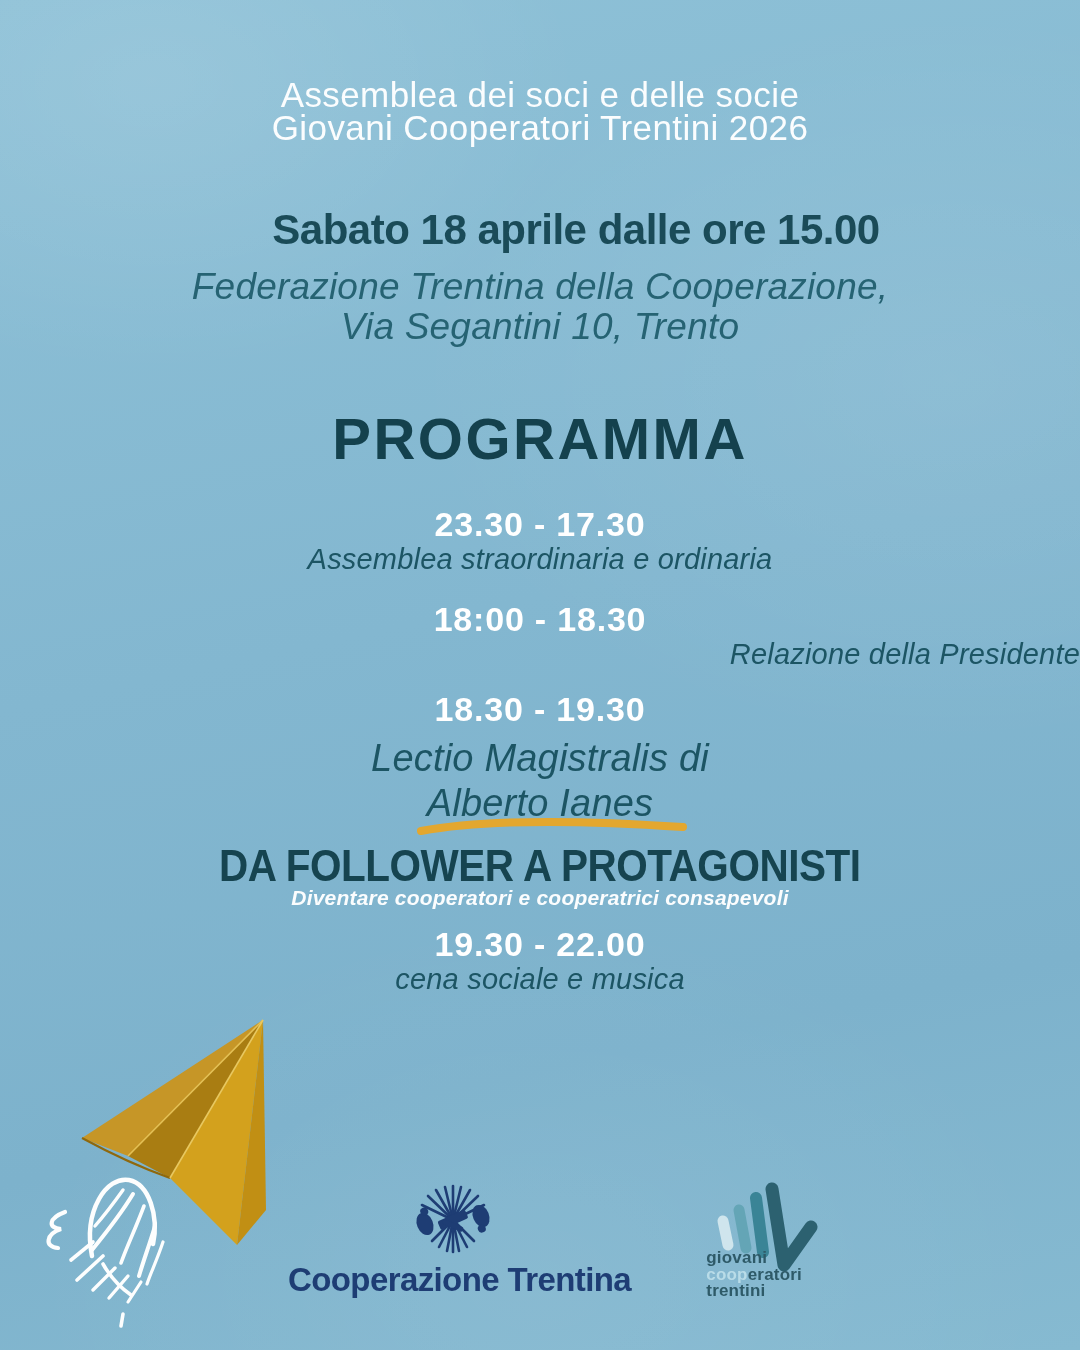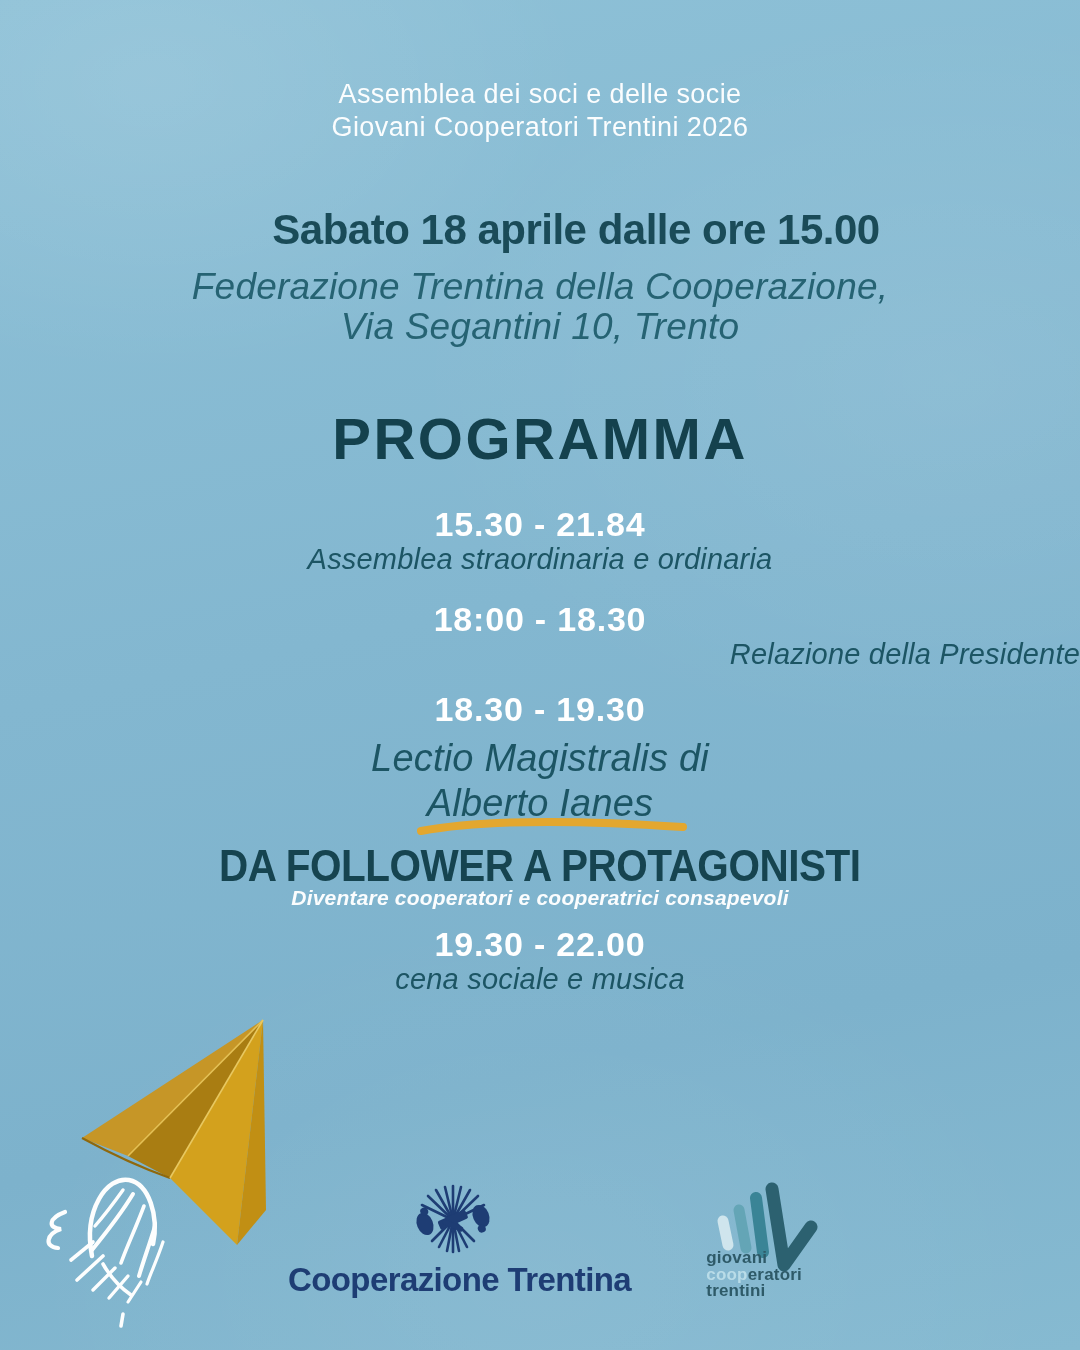--- a/index.html
+++ b/index.html
@@ -13,21 +13,21 @@
       radial-gradient(620px 420px at 14% 6%, rgba(255,255,255,0.10), transparent 70%),
       radial-gradient(760px 520px at 88% 28%, rgba(255,255,255,0.07), transparent 72%),
       radial-gradient(700px 500px at 50% 95%, rgba(255,255,255,0.05), transparent 75%),
       linear-gradient(168deg,#8ec1d7 0%, #83b7d0 45%, #7db2cc 75%, #86bad1 100%);
   }
   .abs{position:absolute;left:0;width:1080px;text-align:center;}
 
   .top-note{
     top:78px;
     color:#fbfdfe;
-    font-size:27px;line-height:33px;font-weight:500;letter-spacing:0.4px;
+    font-size:35px;line-height:33px;font-weight:500;letter-spacing:0.4px;
   }
   .date-line{
     top:206px;
     color:#1a4b58;font-weight:800;font-size:42px;letter-spacing:-0.5px;margin-left:36px;
   }
   .venue-line1{top:266px;}
   .venue-line2{top:306px;}
   .venue{color:#266373;font-size:37px;font-weight:400;letter-spacing:0.2px;font-style:italic;}
 
   .programma{
@@ -79,21 +79,21 @@
     <div>Assemblea dei soci e delle socie</div>
     <div>Giovani Cooperatori Trentini 2026</div>
   </div>
 
   <div class="abs date-line">Sabato 18 aprile dalle ore 15.00</div>
   <div class="abs venue venue-line1">Federazione Trentina della Cooperazione,</div>
   <div class="abs venue venue-line2">Via Segantini 10, Trento</div>
 
   <div class="abs programma">PROGRAMMA</div>
 
-  <div class="abs time t1">15.30 - 21.84</div>
+  <div class="abs time t1">23.30 - 17.30</div>
   <div class="abs desc d1">Assemblea straordinaria e ordinaria</div>
 
   <div class="abs time t2">18:00 - 18.30</div>
   <div class="abs desc d2">Relazione della Presidente</div>
 
   <div class="abs time t3">18.30 - 19.30</div>
   <div class="abs desc lectio">Lectio Magistralis di</div>
   <div class="abs desc speaker">Alberto Ianes</div>
 
   <svg class="underline-svg" width="275" height="24" viewBox="0 0 275 24">

